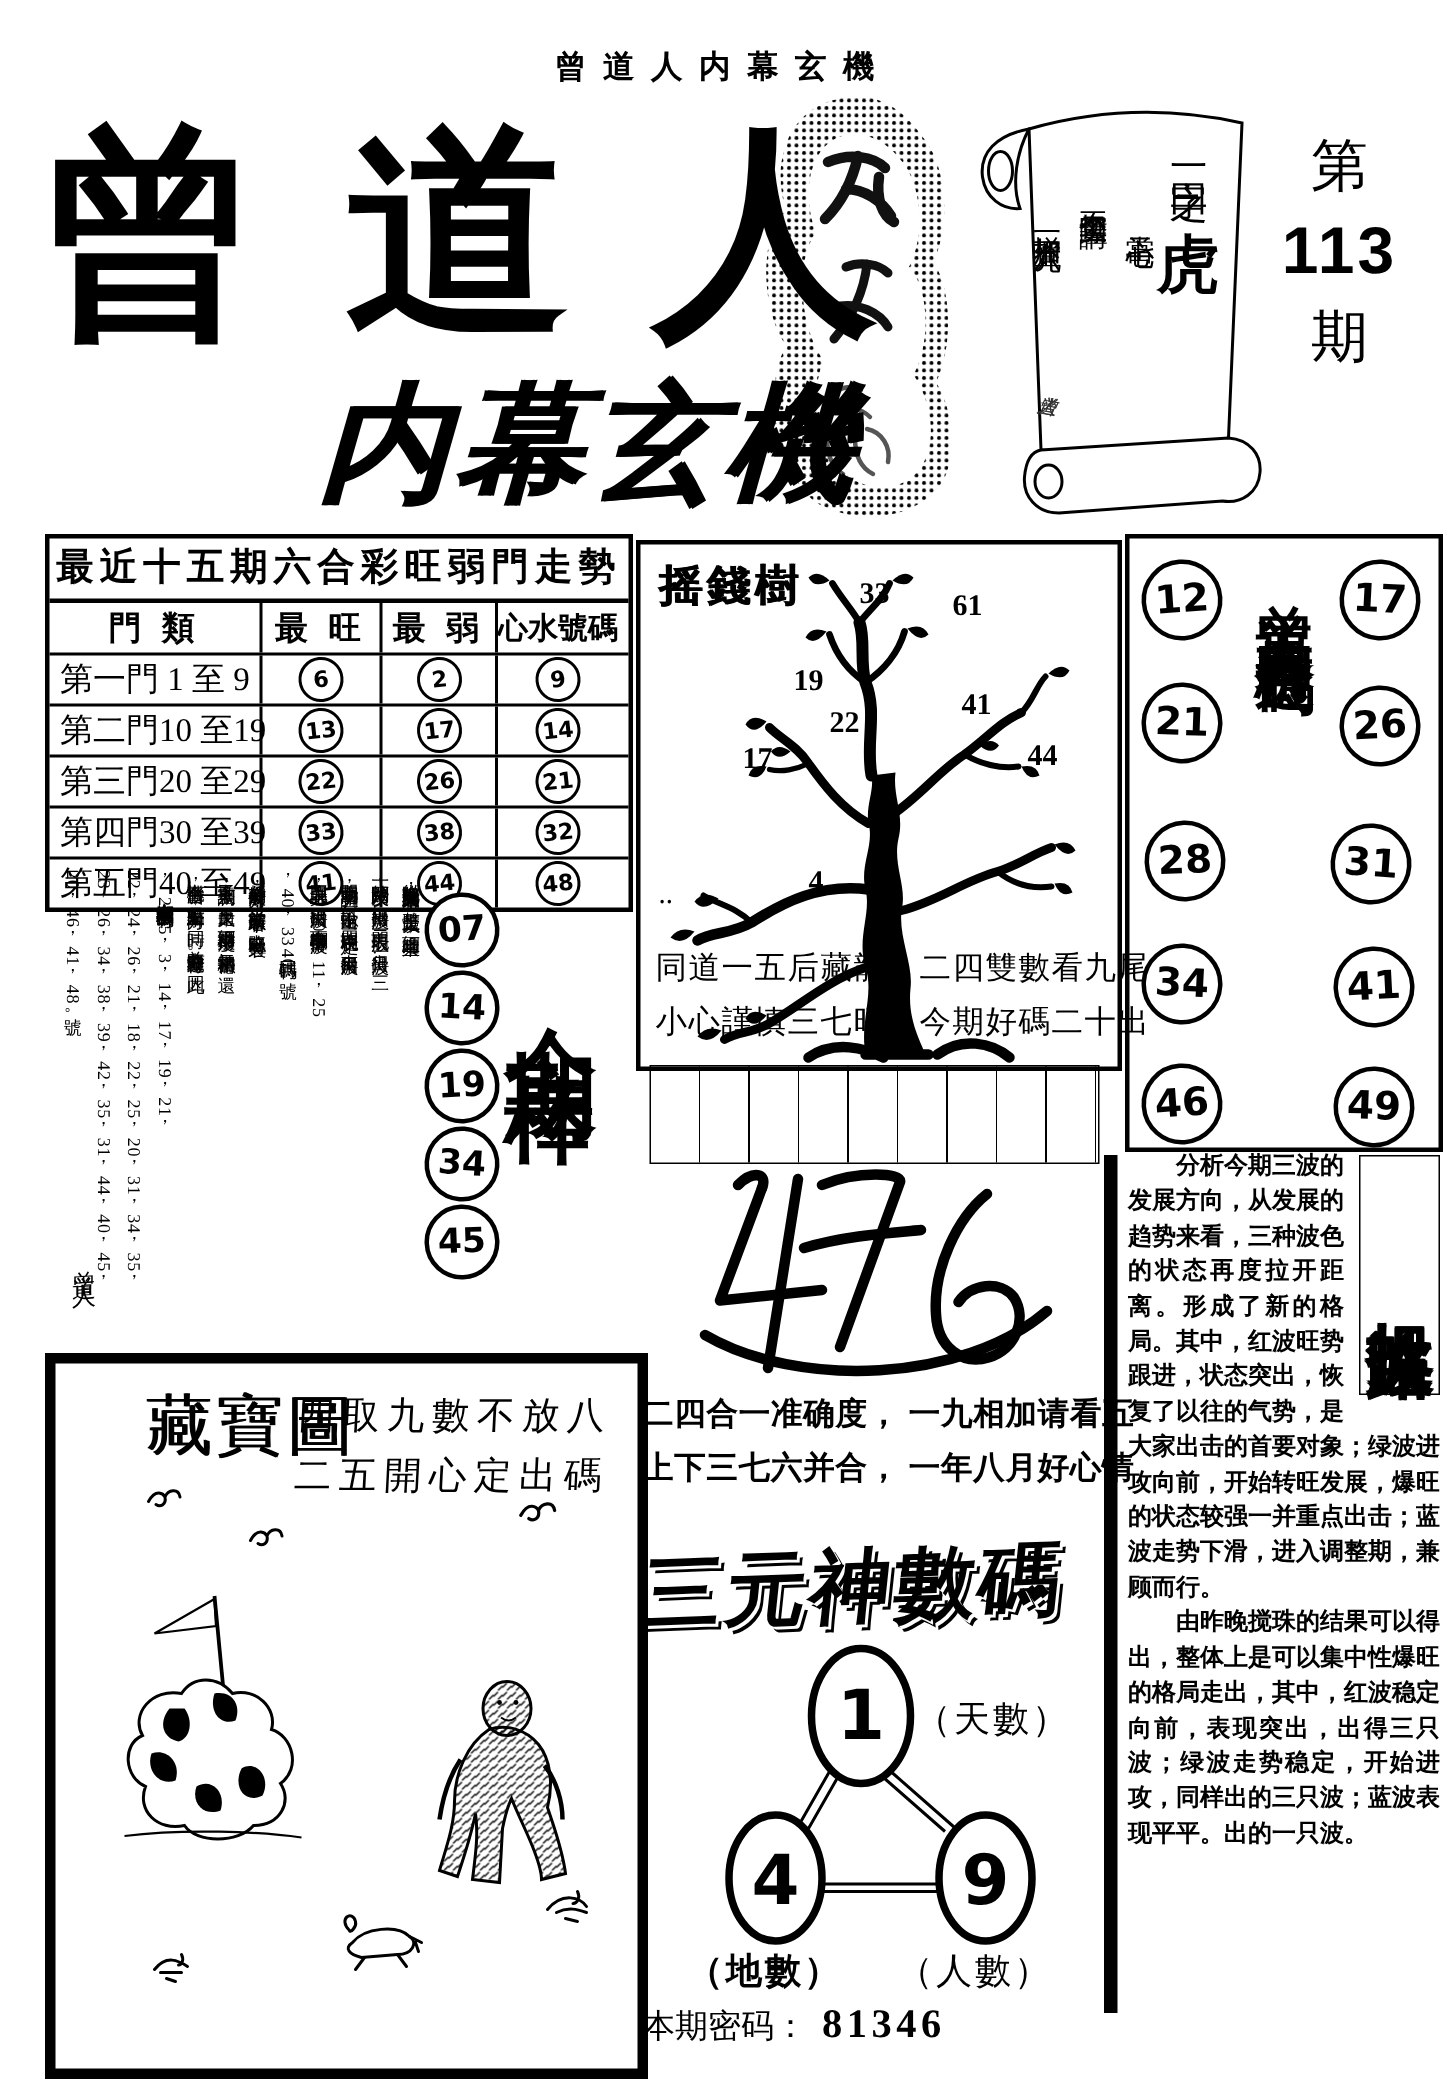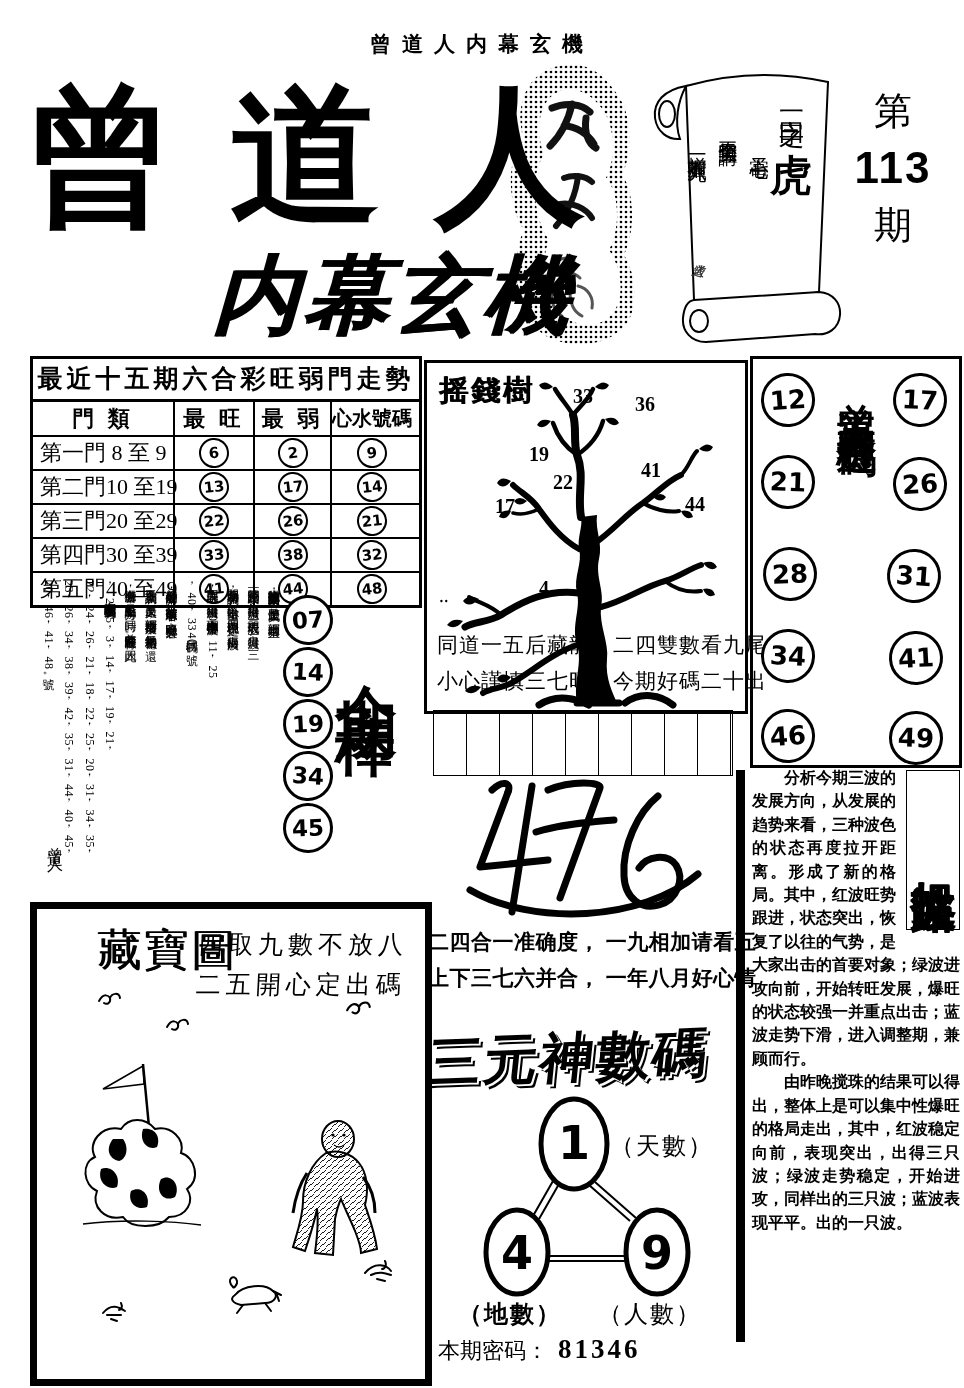--- a/index.html
+++ b/index.html
@@ -64,21 +64,21 @@
   .banner-text{left:429px;top:719px;width:304px;text-align:center;font-size:40px;font-weight:900;font-family:"Liberation Sans",sans-serif;letter-spacing:0;text-shadow:1px 0 0 #000,0 1px 0 #000,1px 1px 0 #000;}
   .hand-num{left:500px;top:800px;font-size:80px;opacity:0;}
 
   
   .couplet{left:428px;width:312px;font-size:21px;font-weight:700;letter-spacing:0.5px;white-space:nowrap;}
 
   
   .sanyuan-title{left:428px;top:1022px;font-size:54px;font-weight:900;font-family:"Liberation Sans",sans-serif;letter-spacing:2px;transform:skewX(-8deg) rotate(-2deg);text-shadow:2px 2px 0 #fff,4px 4px 0 #000;}
   .tri-num{position:absolute;width:60px;text-align:center;font-size:46px;font-weight:900;font-family:"DejaVu Sans",sans-serif;}
   .tri-label{position:absolute;font-size:24px;letter-spacing:2px;white-space:nowrap;}
-  .password{left:438px;top:1334px;font-size:22px;}
+  .password{left:428px;top:1334px;font-size:22px;}
   .password b{font-size:27px;font-weight:600;letter-spacing:3px;padding-left:10px;font-family:"Liberation Serif",serif;}
 
   
   .panel{left:750px;top:356px;width:206px;height:406px;border:3px solid #000;}
   .panel-title{position:absolute;left:58px;top:12px;height:384px;writing-mode:vertical-rl;font-size:40px;font-weight:800;letter-spacing:6px;line-height:90px;}
   .pball{position:absolute;width:48px;height:48px;border:3px solid #000;border-radius:50%;display:flex;align-items:center;justify-content:center;font-size:26px;font-weight:700;font-family:"DejaVu Sans",sans-serif;background:#fff;}
 
   
   .divider{left:736px;top:770px;width:9px;height:572px;background:#000;}
   .wave{left:752px;top:766px;width:208px;font-size:16px;line-height:23.4px;font-weight:700;text-align:justify;}
@@ -148,21 +148,21 @@
 
   <div class="abs tbl">
     <div class="tbl-title">最近十五期六合彩旺弱門走勢</div>
     <div class="tbl-row tbl-head">
       <div class="tbl-cell tbl-headcell">門  類</div>
       <div class="tbl-cell tbl-headcell">最  旺</div>
       <div class="tbl-cell tbl-headcell">最  弱</div>
       <div class="tbl-cell tbl-headcell small">心水號碼</div>
     </div>
     <div class="tbl-row tbl-body">
-      <div class="tbl-cell tbl-cat">第一門 8 至 9</div>
+      <div class="tbl-cell tbl-cat">第一門 1 至 9</div>
       <div class="tbl-cell">
           <span class="ball">6</span>
         </div>
       <div class="tbl-cell">
           <span class="ball">2</span>
         </div>
       <div class="tbl-cell">
           <span class="ball">9</span>
         </div>
     </div>
@@ -270,21 +270,21 @@
         <path d="M272,86 q8,-8 14,-2 q-4,8 -14,2 Z"></path>
           <path d="M254,148 q10,-2 12,6 q-8,4 -12,-6 Z"></path>
         <path d="M276,200 q10,-4 14,4 q-6,6 -14,-4 Z"></path>
           <path d="M276,226 q10,-2 12,6 q-8,4 -12,-6 Z"></path>
         <path d="M100,138 q-8,-6 -13,0 q5,7 13,0 Z"></path>
           <path d="M226,134 q8,-6 13,0 q-5,7 -13,0 Z"></path>
       </g>
     </svg>
     <div class="tree-title">摇錢樹</div>
     <span class="tree-num" style="left:146px;top:22px;">33</span>
-    <span class="tree-num" style="left:208px;top:30px;">36</span>
+    <span class="tree-num" style="left:208px;top:30px;">61</span>
     <span class="tree-num" style="left:102px;top:80px;">19</span>
     <span class="tree-num" style="left:214px;top:96px;">41</span>
     <span class="tree-num" style="left:126px;top:108px;">22</span>
     <span class="tree-num" style="left:68px;top:132px;">17</span>
     <span class="tree-num" style="left:258px;top:130px;">44</span>
     <span class="tree-num" style="left:112px;top:214px;">4</span>
     <span class="tree-dots">‥</span>
     <div class="tree-verse" style="top:268px;">同道一五后藏龍，二四雙數看九尾</div>
     <div class="tree-verse" style="top:304px;">小心謹慎三七旺，今期好碼二十出</div>
   </div>

